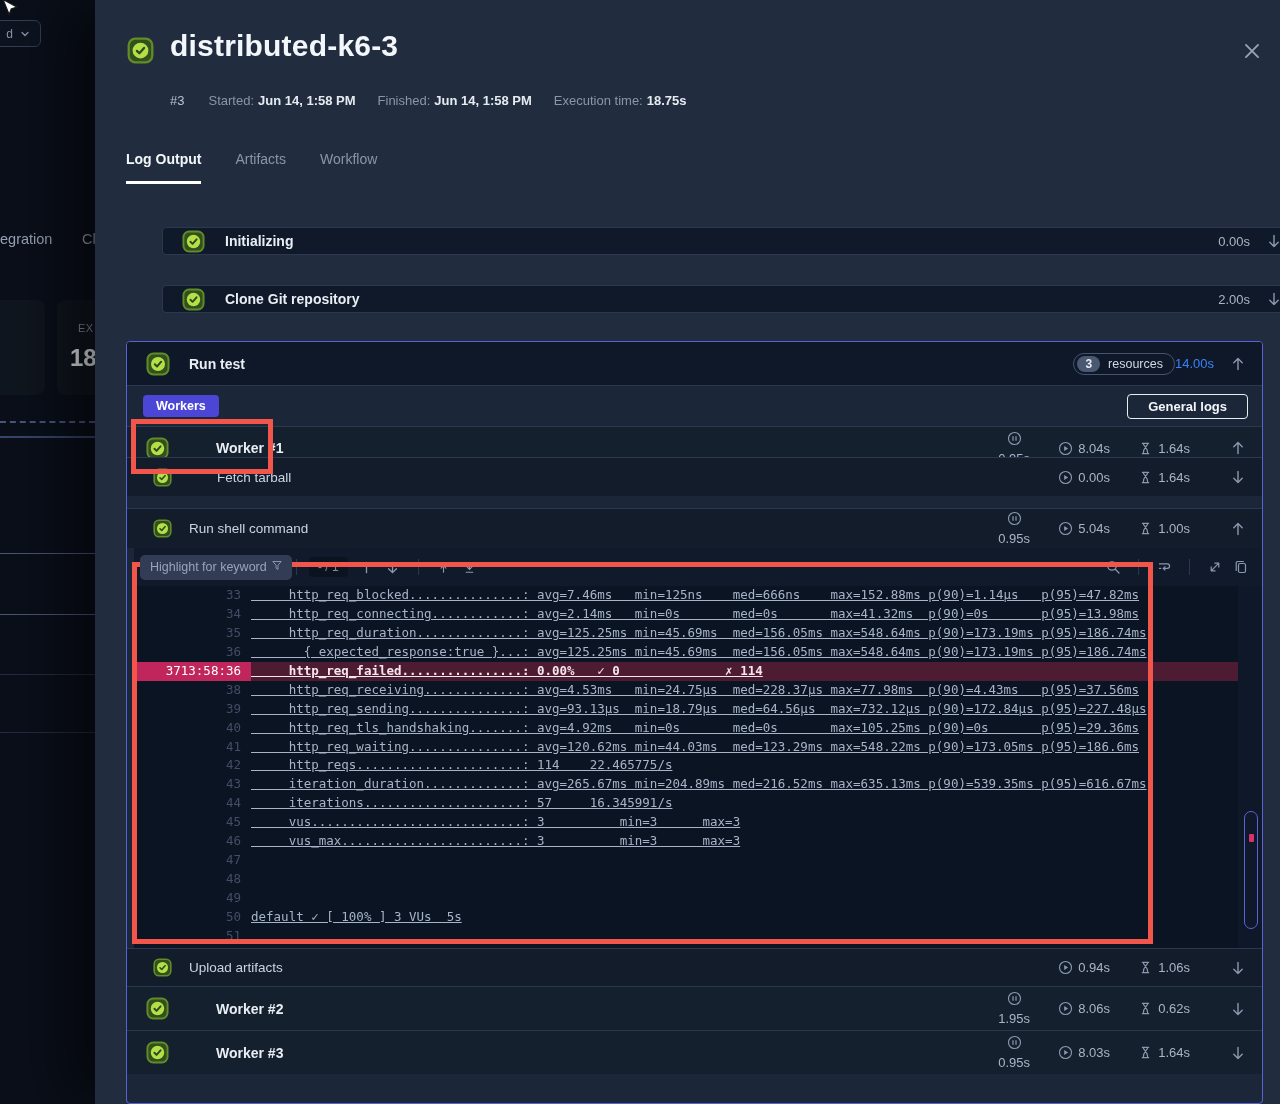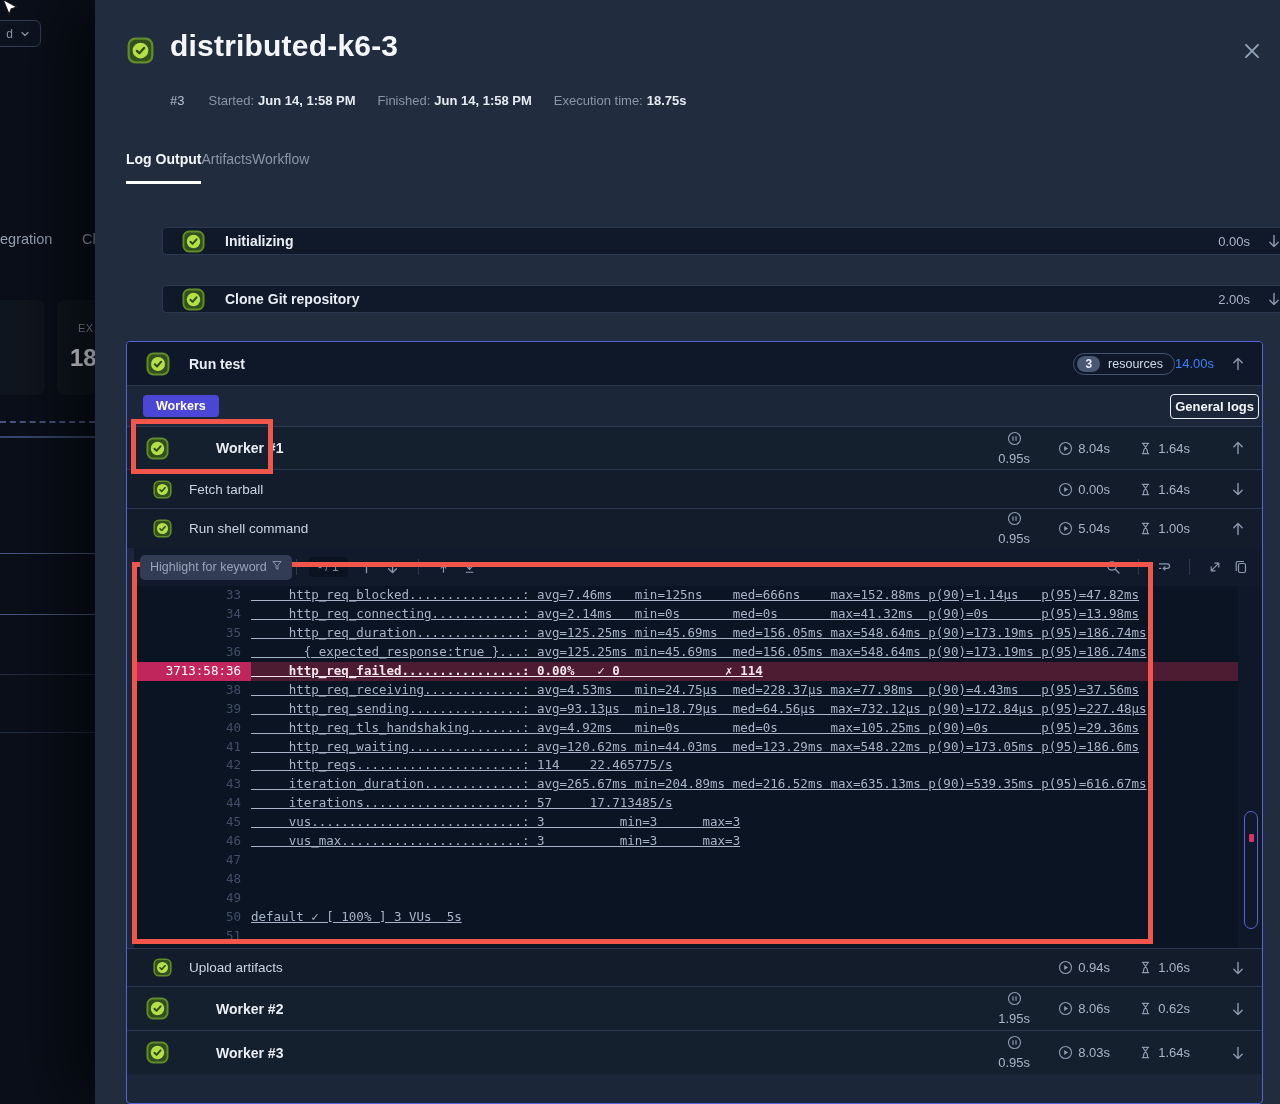--- a/index.html
+++ b/index.html
@@ -20,21 +20,21 @@
 
   
   .modal { position:absolute; left:95px; top:0; width:1185px; height:1104px; background:#212d3f; box-shadow:-30px 0 60px rgba(0,0,0,.55); }
   .hdr-icon { position:absolute; left:32px; top:37px; width:27px; height:27px; }
   .hdr-title { position:absolute; left:75px; top:29px; font-size:30px; font-weight:bold; color:#f3f6fa; letter-spacing:.2px; }
   .hdr-close { position:absolute; left:1145px; top:40px; width:24px; height:24px; color:#94a3b8; background:none; border:none; cursor:pointer; }
   .meta { position:absolute; left:75px; top:93px; display:flex; align-items:center; font-size:13px; color:#8b95a7; }
   .meta .num { color:#b9c2d0; margin-right:24px; }
   .meta .pair { margin-right:22px; }
   .meta .pair b { color:#e6ebf2; font-weight:bold; margin-left:4px; }
-  .tabs { position:absolute; left:31px; top:151px; display:flex; font-size:14px; }
+  .tabs { position:absolute; left:31px; top:151px; display:flex; gap:34px; font-size:14px; }
   .tab { color:#8b95a7; padding-bottom:14px; cursor:pointer; }
   .tab.active { color:#f3f6fa; font-weight:bold; border-bottom:3px solid #ffffff; }
 
   
   .steprow { position:absolute; left:31px; width:1137px; height:28px; background:#0f1929; border:1px solid #2b3850; border-radius:4px; display:flex; align-items:center;margin-left:36px; }
   .steprow .chk { width:23px; height:23px; margin-left:19px; flex:none; }
   .steprow .lbl { font-size:14px; font-weight:bold; color:#e9eef5; margin-left:20px; flex:1; }
   .rowright { display:grid; grid-template-columns:90px 48px; align-items:center; }
   .rowright .dur { justify-self:end; font-size:13px; color:#a9b4c6; }
   .arrowbtn { justify-self:center; width:48px; height:36px; display:flex; align-items:center; justify-content:center; color:#8b98ad; background:none; border:none; cursor:pointer; }
@@ -43,21 +43,21 @@
   .runtest { position:absolute; left:31px; top:341px; width:1137px; height:763px; border:1px solid #5a62d8; border-radius:4px; background:#1b2738; overflow:hidden; }
   .rt-head { position:absolute; left:0; top:0; width:100%; height:44px; background:#0e1828; display:flex; align-items:center; border-bottom:1px solid #2b3850; }
   .rt-head .chk { width:24px; height:24px; margin-left:19px; }
   .rt-head .lbl { font-size:14px; font-weight:bold; color:#e9eef5; margin-left:19px; flex:1; }
   .pill { display:flex; align-items:center; gap:8px; border:1px solid #45536e; border-radius:13px; padding:2px 11px 2px 3px; }
   .pill .pnum { background:#4a5872; border-radius:10px; padding:1px 8px; font-size:12px; font-weight:bold; color:#e6ebf2; }
   .pill .plbl { font-size:12.5px; color:#cfd8e4; }
   .rt-head .dur { font-size:13px; color:#3b82f6; }
   .workersbar { position:absolute; left:0; top:44px; width:100%; height:40px; display:flex; align-items:center; }
   .badge-workers { margin-left:16px; background:#4c46d6; color:#fff; font-size:12.5px; font-weight:bold; border:none; border-radius:4px; padding:4px 13px; cursor:pointer; }
-  .btn-general { margin-left:auto; margin-right:3px; background:transparent; color:#f3f6fa; font-size:13px; font-weight:bold; border:1.5px solid #e9eef5; border-radius:4px; padding:4px 4px; cursor:pointer; }
+  .btn-general { margin-left:auto; margin-right:14px; background:transparent; color:#f3f6fa; font-size:13px; font-weight:bold; border:1.5px solid #e9eef5; border-radius:4px; padding:4px 20px; cursor:pointer; }
 
   .wrow { position:absolute; left:0; width:100%; display:flex; align-items:center; border-top:1px solid #2b3850; }
   .wrow.major { height:43px; background:#15202f;gap:27px; }
   .wrow.minor { height:39px; background:#121c2b; }
   .wrow .chk { width:23px; height:23px; margin-left:19px; flex:none; }
   .wrow .chk.sm { width:19px; height:19px; margin-left:26px; }
   .wrow .lbl { font-size:14px; font-weight:bold; color:#e9eef5; margin-left:20px; flex:1; }
   .wrow .lbl.sub { font-size:13.5px; font-weight:normal; color:#cbd4e1; margin-left:17px; }
   .metrics { display:grid; grid-template-columns:80px 80px 96px 48px; align-items:center; }
   .metric { display:flex; align-items:center; gap:5px; justify-self:end; font-size:13px; color:#a9b4c6; }
@@ -286,21 +286,21 @@
               <span>1.64s</span>
             </span>
           <button class="arrowbtn">
               <svg width="16" height="16">
                 <use href="#i-up" width="16" height="16"></use>
               </svg>
             </button>
         </span>
       </div>
 
-      <div class="wrow minor" style="top:127px;">
+      <div class="wrow minor" style="top:115px;gap:28px;">
         <svg class="chk sm icon">
             <use href="#i-chk" width="19" height="19"></use>
           </svg>
         <span class="lbl sub">Fetch tarball</span>
         <span class="metrics">
           <span></span>
           <span class="metric m-r">
               <svg width="15" height="15">
                 <use href="#i-play" width="15" height="15"></use>
               </svg>
@@ -411,21 +411,21 @@
             <div class="log-line"><span class="gut"><span class="ln">34</span><span class="ts"></span></span><span class="lt">     http_req_connecting............: avg=2.14ms   min=0s       med=0s       max=41.32ms  p(90)=0s       p(95)=13.98ms</span></div>
             <div class="log-line"><span class="gut"><span class="ln">35</span><span class="ts"></span></span><span class="lt">     http_req_duration..............: avg=125.25ms min=45.69ms  med=156.05ms max=548.64ms p(90)=173.19ms p(95)=186.74ms</span></div>
             <div class="log-line"><span class="gut"><span class="ln">36</span><span class="ts"></span></span><span class="lt">       { expected_response:true }...: avg=125.25ms min=45.69ms  med=156.05ms max=548.64ms p(90)=173.19ms p(95)=186.74ms</span></div>
             <div class="log-line hl"><span class="gut"><span class="ln">37</span><span class="ts">13:58:36</span></span><span class="lt">     http_req_failed................: 0.00%   ✓ 0              ✗ 114</span></div>
             <div class="log-line"><span class="gut"><span class="ln">38</span><span class="ts"></span></span><span class="lt">     http_req_receiving.............: avg=4.53ms   min=24.75µs  med=228.37µs max=77.98ms  p(90)=4.43ms   p(95)=37.56ms</span></div>
             <div class="log-line"><span class="gut"><span class="ln">39</span><span class="ts"></span></span><span class="lt">     http_req_sending...............: avg=93.13µs  min=18.79µs  med=64.56µs  max=732.12µs p(90)=172.84µs p(95)=227.48µs</span></div>
             <div class="log-line"><span class="gut"><span class="ln">40</span><span class="ts"></span></span><span class="lt">     http_req_tls_handshaking.......: avg=4.92ms   min=0s       med=0s       max=105.25ms p(90)=0s       p(95)=29.36ms</span></div>
             <div class="log-line"><span class="gut"><span class="ln">41</span><span class="ts"></span></span><span class="lt">     http_req_waiting...............: avg=120.62ms min=44.03ms  med=123.29ms max=548.22ms p(90)=173.05ms p(95)=186.6ms</span></div>
             <div class="log-line"><span class="gut"><span class="ln">42</span><span class="ts"></span></span><span class="lt">     http_reqs......................: 114    22.465775/s</span></div>
             <div class="log-line"><span class="gut"><span class="ln">43</span><span class="ts"></span></span><span class="lt">     iteration_duration.............: avg=265.67ms min=204.89ms med=216.52ms max=635.13ms p(90)=539.35ms p(95)=616.67ms</span></div>
-            <div class="log-line"><span class="gut"><span class="ln">44</span><span class="ts"></span></span><span class="lt">     iterations.....................: 57     17.713485/s</span></div>
+            <div class="log-line"><span class="gut"><span class="ln">44</span><span class="ts"></span></span><span class="lt">     iterations.....................: 57     16.345991/s</span></div>
             <div class="log-line"><span class="gut"><span class="ln">45</span><span class="ts"></span></span><span class="lt">     vus............................: 3          min=3      max=3</span></div>
             <div class="log-line"><span class="gut"><span class="ln">46</span><span class="ts"></span></span><span class="lt">     vus_max........................: 3          min=3      max=3</span></div>
             <div class="log-line"><span class="gut"><span class="ln">47</span><span class="ts"></span></span><span class="lt"></span></div>
             <div class="log-line"><span class="gut"><span class="ln">48</span><span class="ts"></span></span><span class="lt"></span></div>
             <div class="log-line"><span class="gut"><span class="ln">49</span><span class="ts"></span></span></div>
             <div class="log-line"><span class="gut"><span class="ln">50</span><span class="ts"></span></span><span class="lt">default ✓ [ 100% ] 3 VUs  5s</span></div>
             <div class="log-line"><span class="gut"><span class="ln">51</span><span class="ts"></span></span><span class="lt"></span></div>
           </div>
         <div class="minimap">
           <span class="mark"></span>

